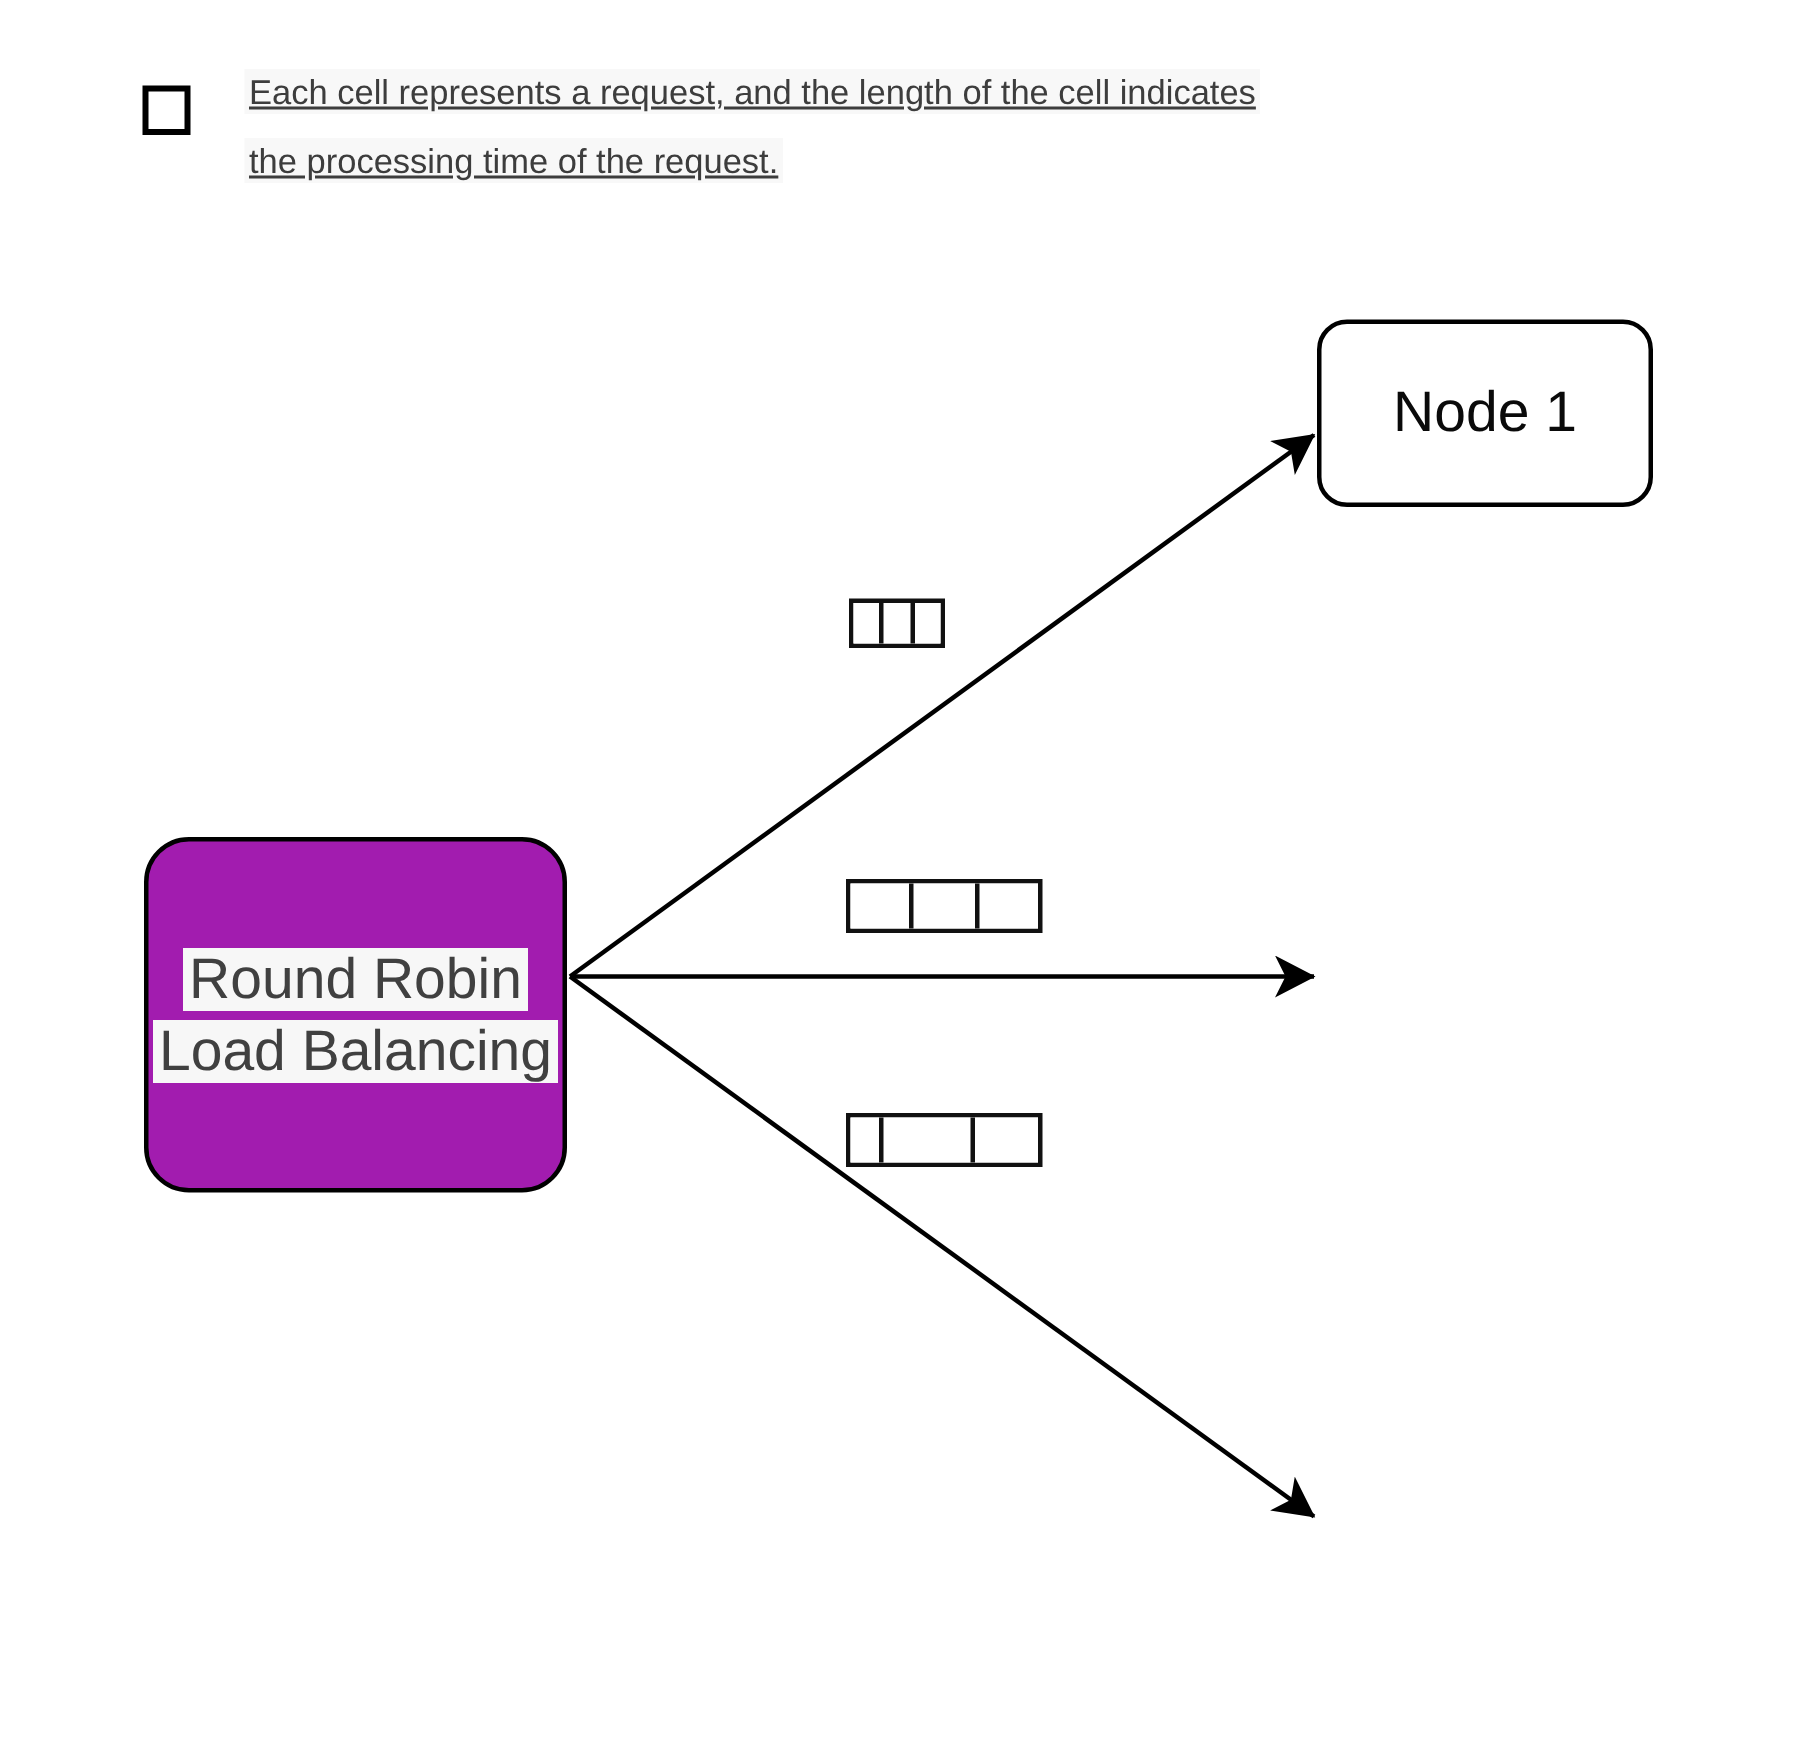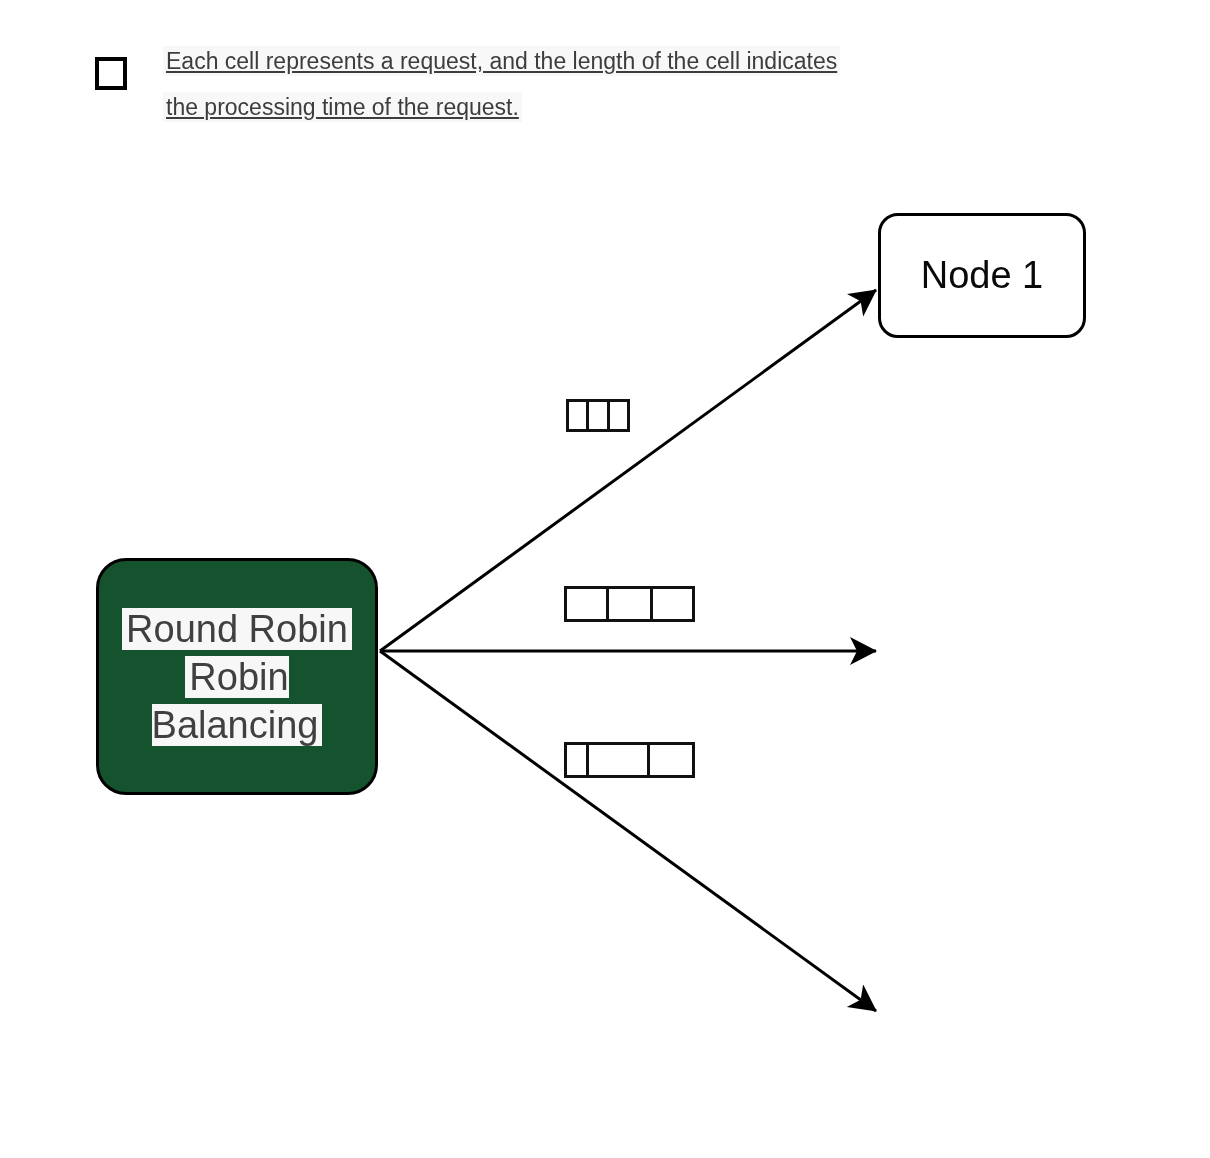--- a/index.html
+++ b/index.html
@@ -53,39 +53,39 @@
 
   
   .balancer {
     position: absolute;
     left: 96px;
     top: 558px;
     width: 282px;
     height: 237px;
     border: 3px solid #000000;
     border-radius: 30px;
-    background: #14532d;
+    background: #a21caf;
     display: flex;
     flex-direction: column;
     align-items: center;
     justify-content: center;
     font-size: 38px;
     line-height: 48px;
     color: #404040;
     text-align: center;
   }
   .balancer .hl {
     background: #f7f7f7;
     padding: 0 4px;
   }
 
   
   .node-box {
     position: absolute;
-    width: 208px;
+    width: 224px;
     height: 125px;
     border: 3px solid #000000;
     border-radius: 20px;
     background: #ffffff;
     display: flex;
     align-items: center;
     justify-content: center;
     font-size: 38px;
     color: #0a0a0a;
   }
@@ -128,21 +128,21 @@
   </svg>
 
   <div class="legend-square"></div>
   <div class="legend-text">
     <div><span class="hl">Each cell represents a request, and the length of the cell indicates</span></div>
     <div><span class="hl">the processing time of the request.</span></div>
   </div>
 
   <div class="balancer">
     <div><span class="hl">Round Robin</span></div>
-    <div><span class="hl">Robin Balancing</span></div>
+    <div><span class="hl">Load Balancing</span></div>
   </div>
 
   <div class="node-box node-1">
     <span>Node 1</span>
   </div>
 
   <div class="cell-group cells-1">
       <div class="cell-seg" style="flex-grow: 21; flex-basis: 0px;"></div>
       <div class="cell-seg" style="flex-grow: 21; flex-basis: 0px;"></div>
       <div class="cell-seg" style="flex-grow: 21; flex-basis: 0px;"></div>

